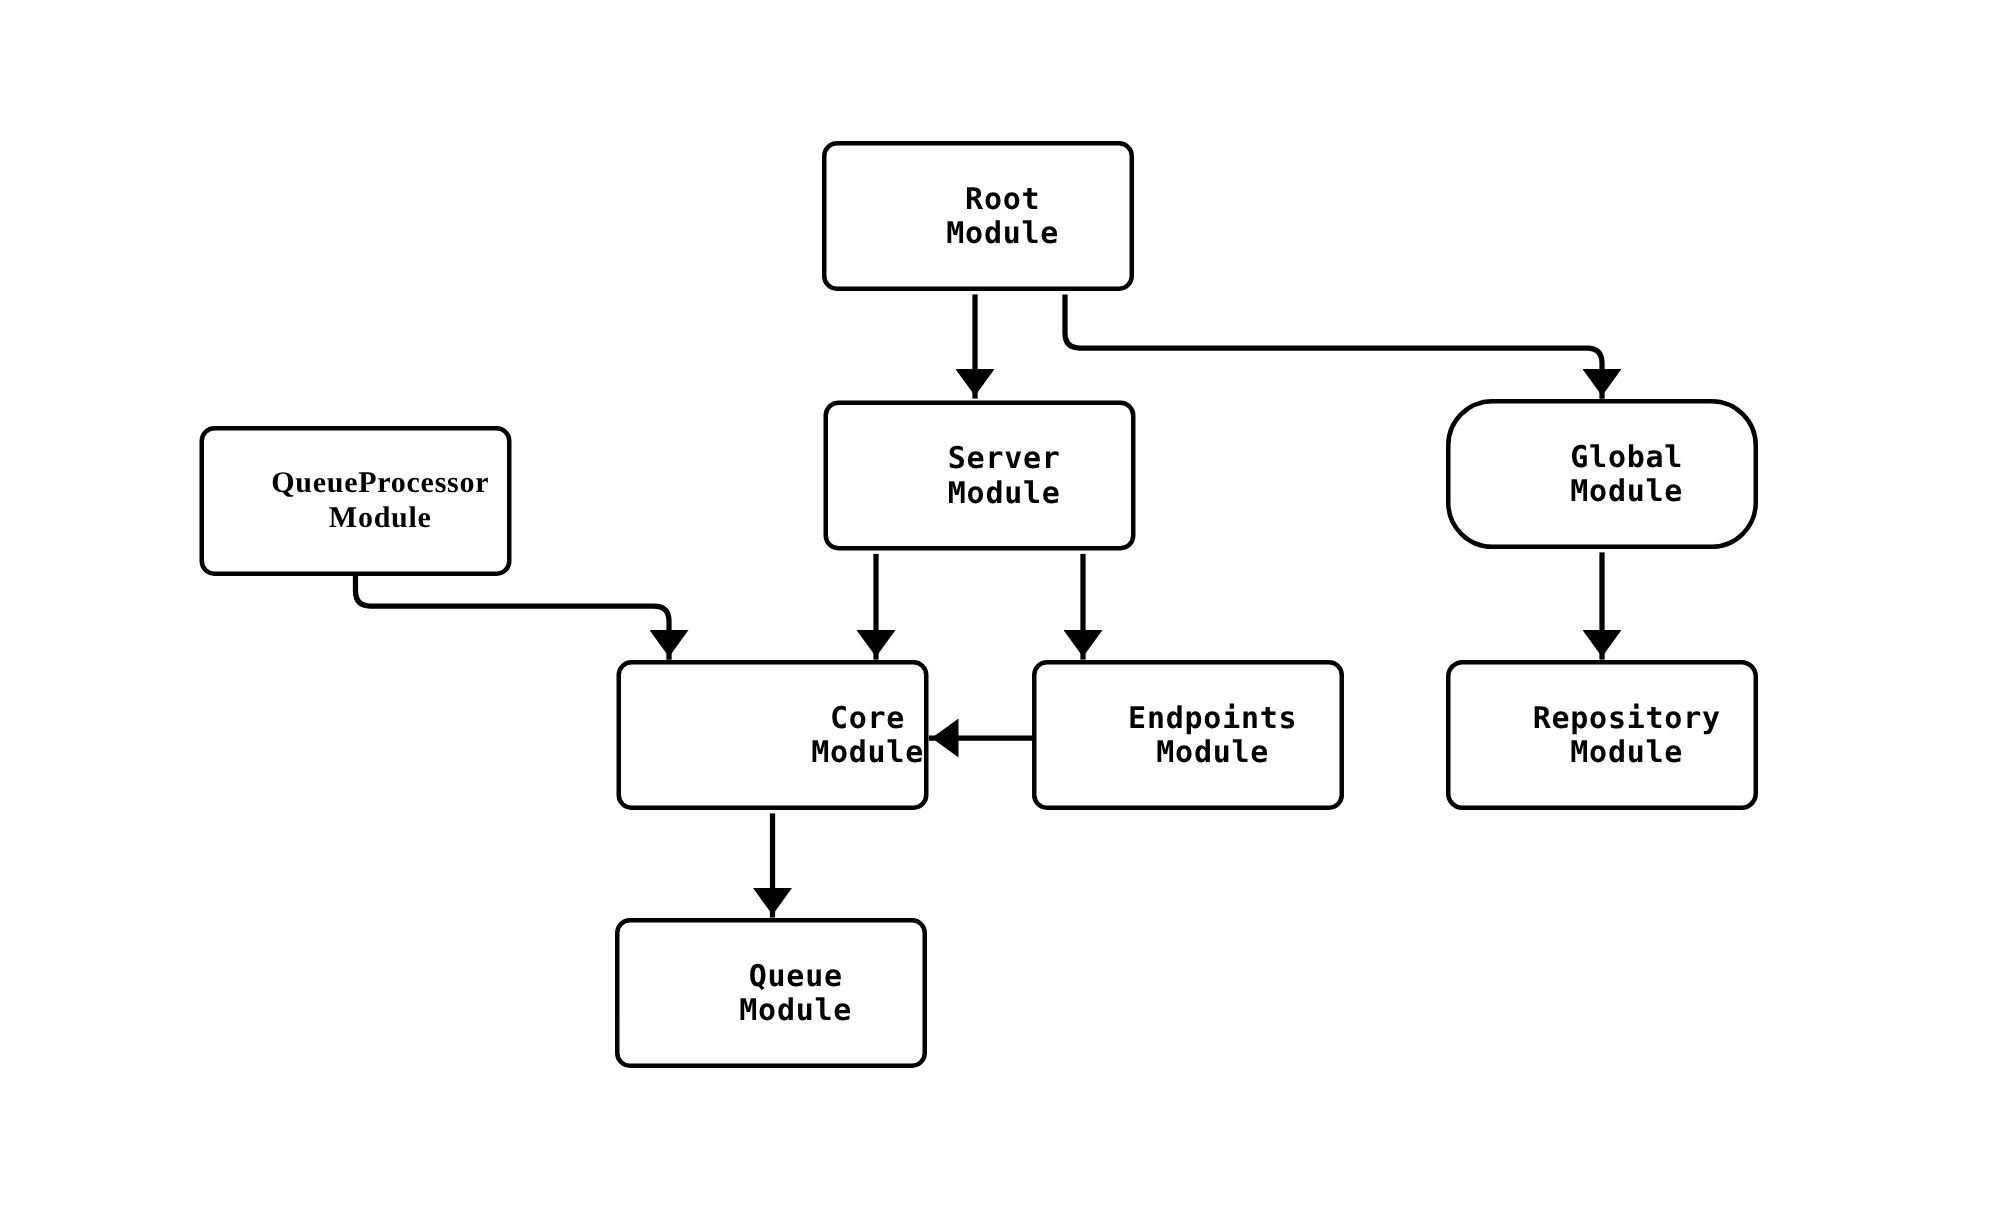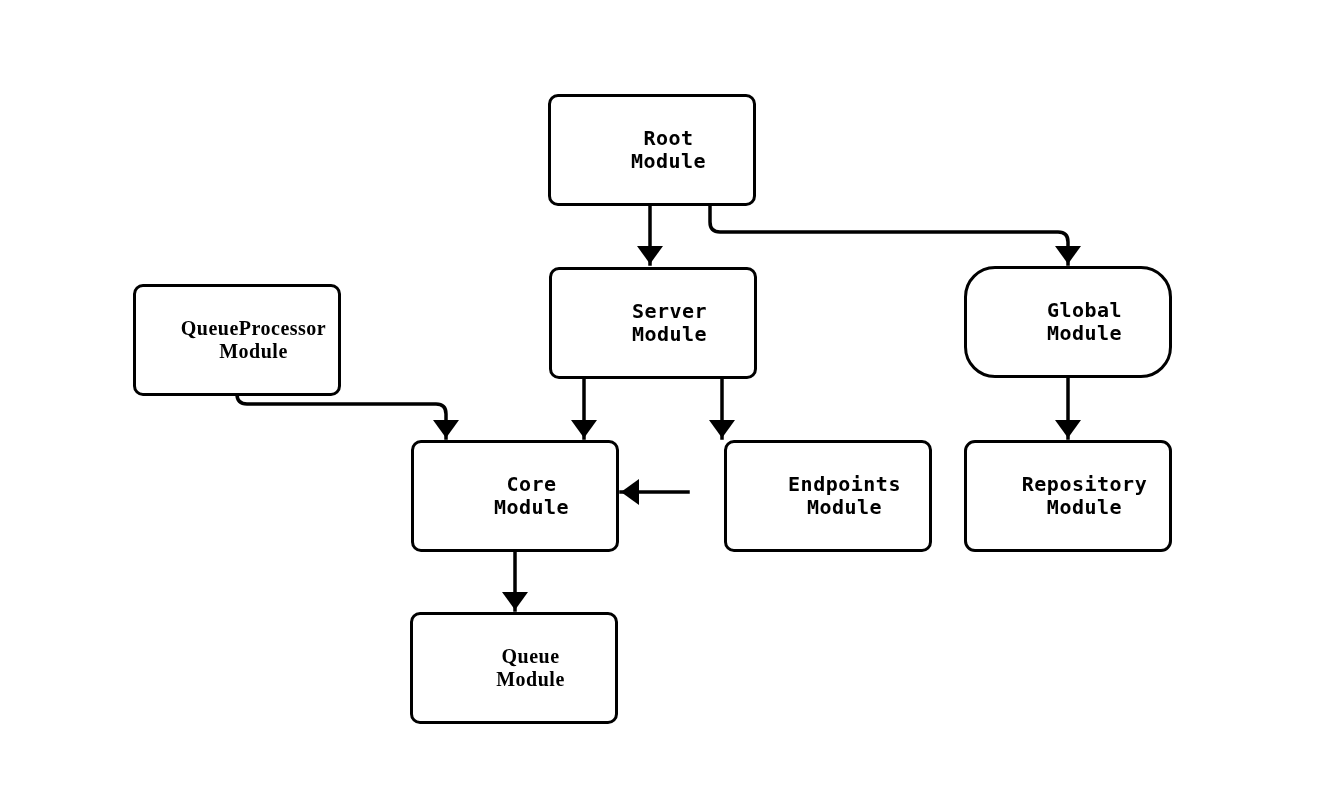--- a/index.html
+++ b/index.html
@@ -25,21 +25,21 @@
   .edges-svg path.edge {
     fill: none;
     stroke: #000000;
     stroke-width: 3.5;
     stroke-linecap: square;
   }
   .node {
     position: absolute;
     box-sizing: border-box;
     width: 208px;
-    height: 112px;
+    height: 100px;
     background: #ffffff;
     border: 3.5px solid #000000;
     border-radius: 10px;
     display: flex;
     align-items: center;
     justify-content: center;
     text-align: center;
     padding-left: 33px;
   }
   .node-label {
@@ -86,33 +86,33 @@
   <div class="node" style="left:549px; top:267px;">
     <span class="node-label">Server
 Module</span>
   </div>
 
   <div class="node" style="left:964px; top:266px;border-radius:31px;">
     <span class="node-label">Global
 Module</span>
   </div>
 
-  <div class="node" style="left:411px; top:440px;">
+  <div class="node" style="left:411px; top:440px;justify-content:flex-end;">
     <span class="node-label">Core
 Module</span>
   </div>
 
-  <div class="node" style="left:724px; top:440px;">
+  <div class="node" style="left:688px; top:440px;">
     <span class="node-label">Endpoints
 Module</span>
   </div>
 
   <div class="node" style="left:964px; top:440px;border-radius:11px;">
     <span class="node-label">Repository
 Module</span>
   </div>
 
-  <div class="node" style="left:410px; top:612px;font-family:Liberation Serif, serif;">
+  <div class="node" style="left:410px; top:612px;">
     <span class="node-label">Queue
 Module</span>
   </div>
 
 </div>
 
 </body></html>

